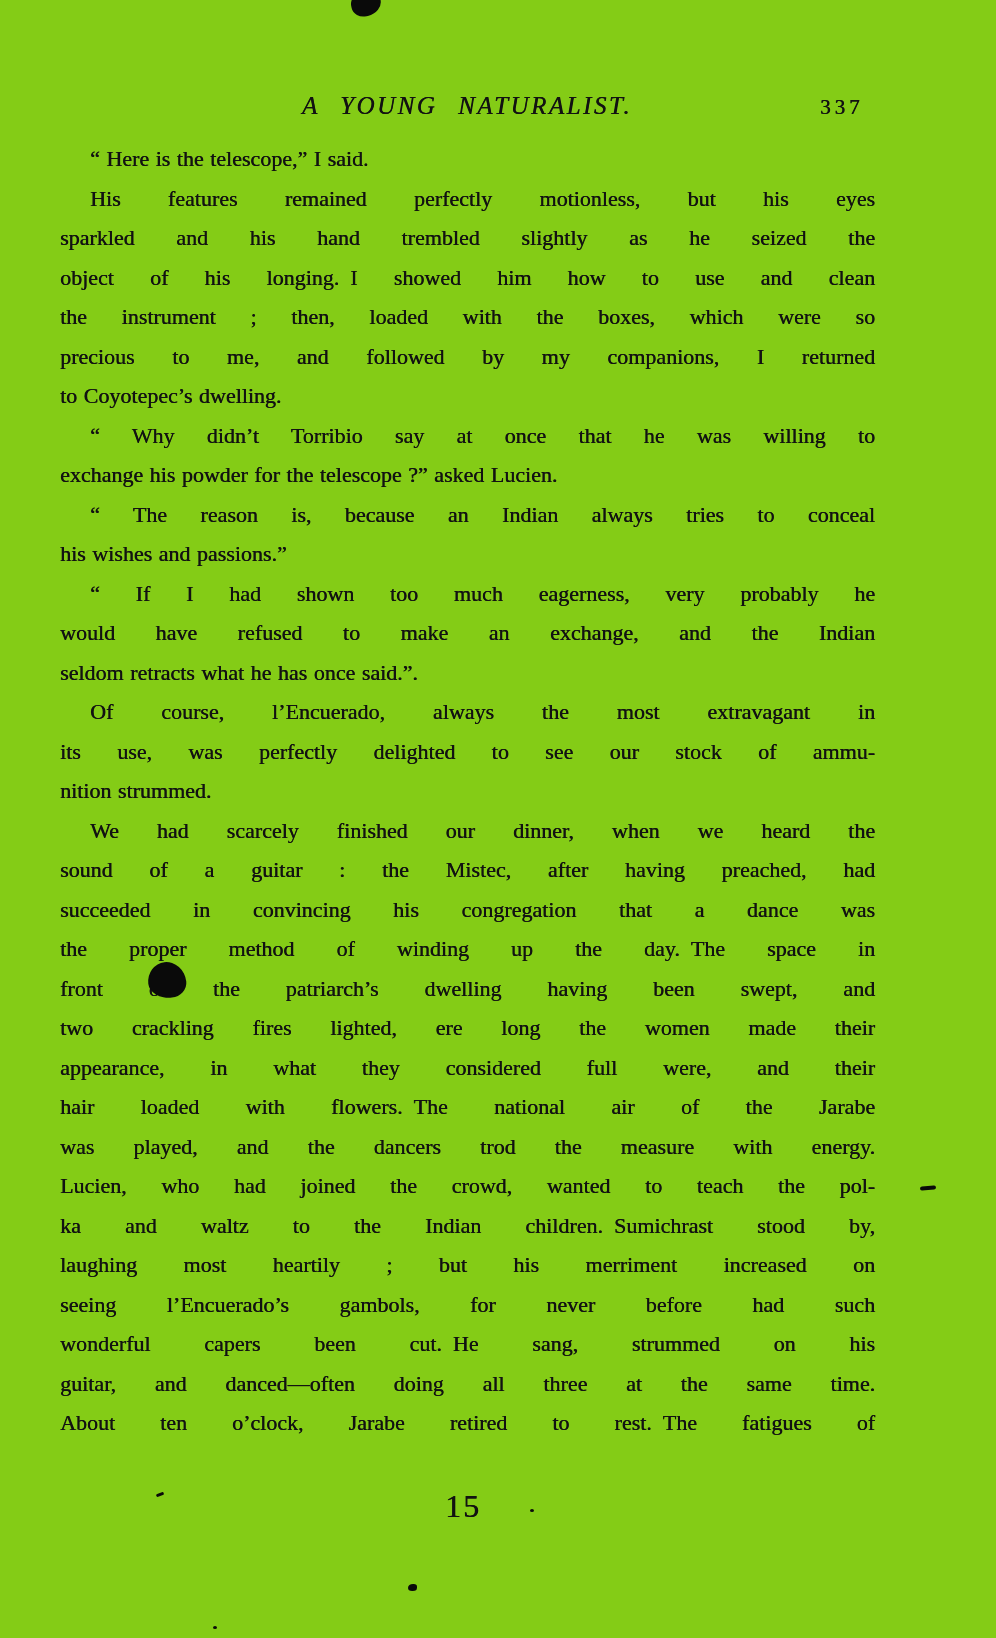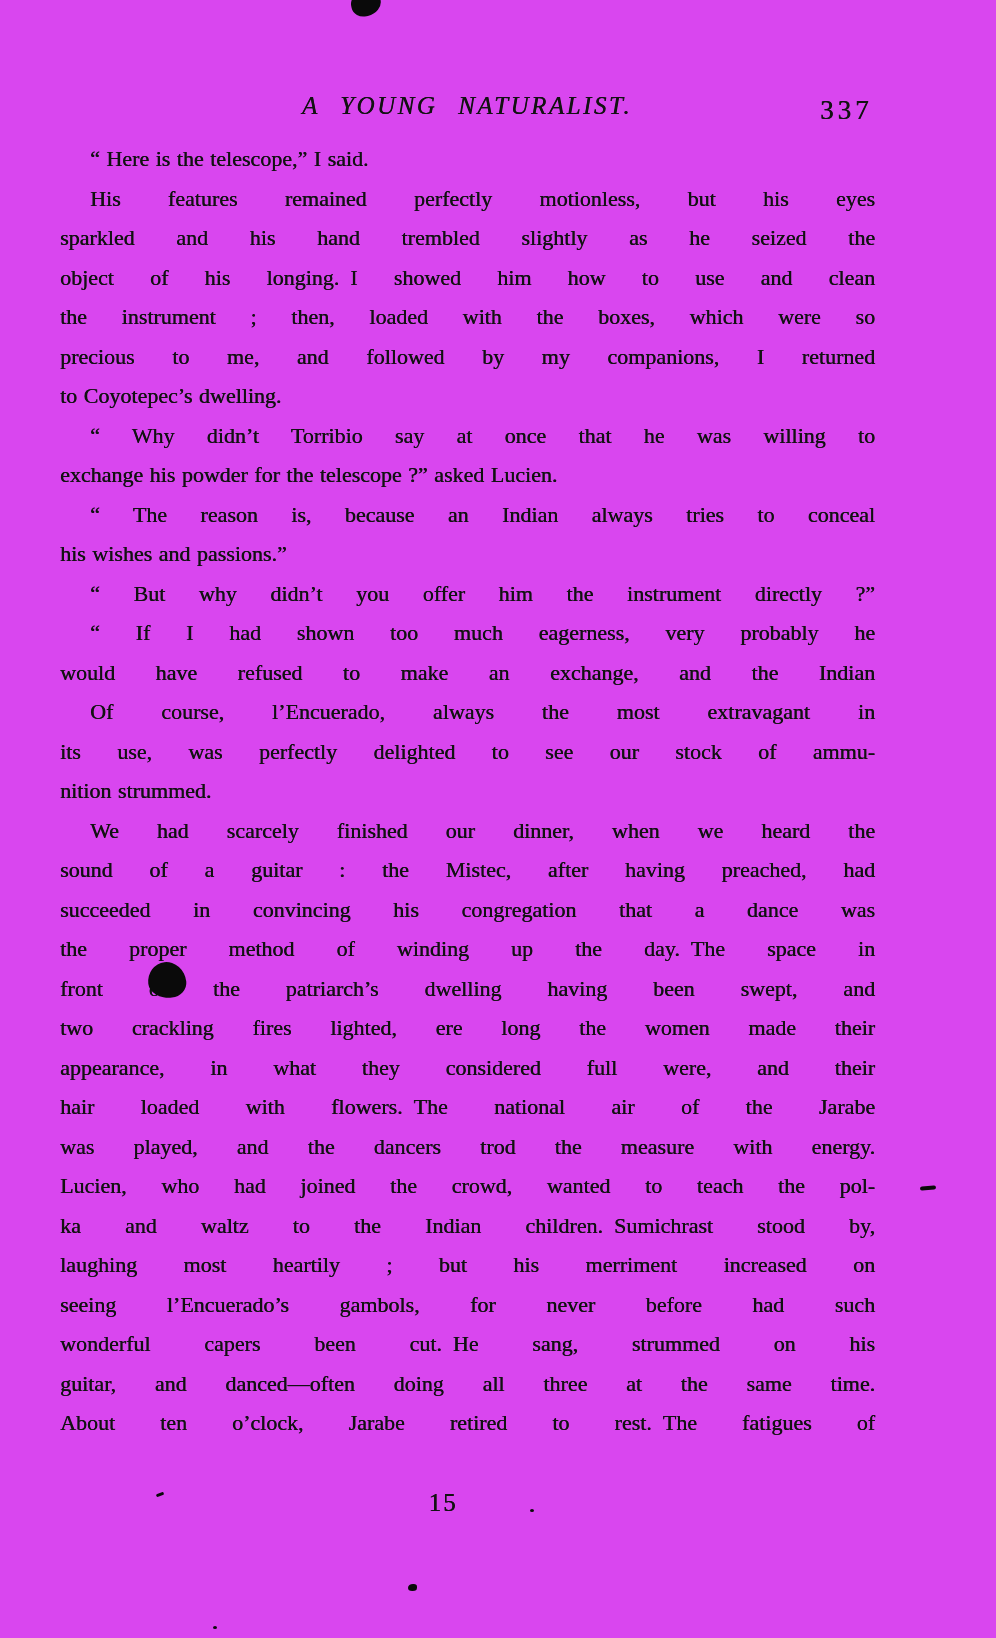--- a/index.html
+++ b/index.html
@@ -6,36 +6,36 @@
   body {
     width: 996px; height: 1638px;
     background: #ffffff;
     position: relative;
     font-family: "Liberation Serif", "DejaVu Serif", serif;
     color: #121212;
     overflow: hidden;
   }
   .page {
     position: absolute; inset: 0;
-    background: #d946ef;
+    background: #84cc16;
   }
   .running-header-title {
     position: absolute; left: 262px; top: 93px; width: 410px;
     text-align: center;
     font-style: italic;
     font-size: 25px;
     letter-spacing: 2.5px;
     word-spacing: 12px;
     line-height: 1;
     white-space: nowrap;
     text-shadow: 0.4px 0 0 currentColor;
   }
   .page-number {
     position: absolute; left: 820px; top: 97px;
-    font-size: 27px;
+    font-size: 21px;
     letter-spacing: 4px;
     line-height: 1;
     text-shadow: 0.4px 0 0 currentColor;
   }
   .body-text {
     position: absolute; left: 60px; top: 139px; width: 815px;
     font-size: 22px;
     line-height: 39.5px;
     word-spacing: 1px;
     text-shadow: 0.4px 0 0 currentColor;
@@ -44,23 +44,23 @@
     text-align: justify;
     text-align-last: justify;
   }
   .line.end {
     text-align: left;
     text-align-last: left;
   }
   .line.indent { text-indent: 30px; }
   .line .it { }
   .signature {
-    position: absolute; left: 393px; top: 1490px; width: 100px;
+    position: absolute; left: 413px; top: 1490px; width: 100px;
     text-align: center;
-    font-size: 25px;
+    font-size: 32px;
     line-height: 1;
     letter-spacing: 2px;
     text-shadow: 0.4px 0 0 currentColor;
   }
   .ink { position: absolute; background: #0a0a0a; }
   .blot-top {
     left: 351px; top: -9px; width: 30px; height: 25px;
     border-radius: 50% 50% 55% 45%;
     transform: rotate(-12deg);
   }
@@ -102,23 +102,23 @@
       <div class="line indent"><span>His features remained perfectly motionless, but his eyes</span></div>
       <div class="line"><span>sparkled and his hand trembled slightly as he seized the</span></div>
       <div class="line"><span>object of his longing. I showed him how to use and clean</span></div>
       <div class="line"><span>the instrument&nbsp;; then, loaded with the boxes, which were so</span></div>
       <div class="line"><span>precious to me, and followed by my companions, I returned</span></div>
       <div class="line end"><span>to Coyotepec’s dwelling.</span></div>
       <div class="line indent"><span>“ Why didn’t Torribio say at once that he was willing to</span></div>
       <div class="line end"><span>exchange his powder for the telescope&nbsp;?” asked Lucien.</span></div>
       <div class="line indent"><span>“ The reason is, because an Indian always tries to conceal</span></div>
       <div class="line end"><span>his wishes and passions.”</span></div>
-      <div class="line indent"><span>“ But why didn’t you offer him the instrument directly&nbsp;?”</span></div>
       <div class="line indent"><span>“ If I had shown too much eagerness, very probably he</span></div>
       <div class="line"><span>would have refused to make an exchange, and the Indian</span></div>
+      <div class="line end"><span>seldom retracts what he has once said.”.</span></div>
       <div class="line indent"><span>Of course, l’Encuerado, always the most extravagant in</span></div>
       <div class="line"><span>its use, was perfectly delighted to see our stock of ammu-</span></div>
       <div class="line end"><span>nition strummed.</span></div>
       <div class="line indent"><span>We had scarcely finished our dinner, when we heard the</span></div>
       <div class="line"><span>sound of a guitar&nbsp;: the Mistec, after having preached, had</span></div>
       <div class="line"><span>succeeded in convincing his congregation that a dance was</span></div>
       <div class="line"><span>the proper method of winding up the day. The space in</span></div>
       <div class="line"><span>front of the patriarch’s dwelling having been swept, and</span></div>
       <div class="line"><span>two crackling fires lighted, ere long the women made their</span></div>
       <div class="line"><span>appearance, in what they considered full were, and their</span></div>

